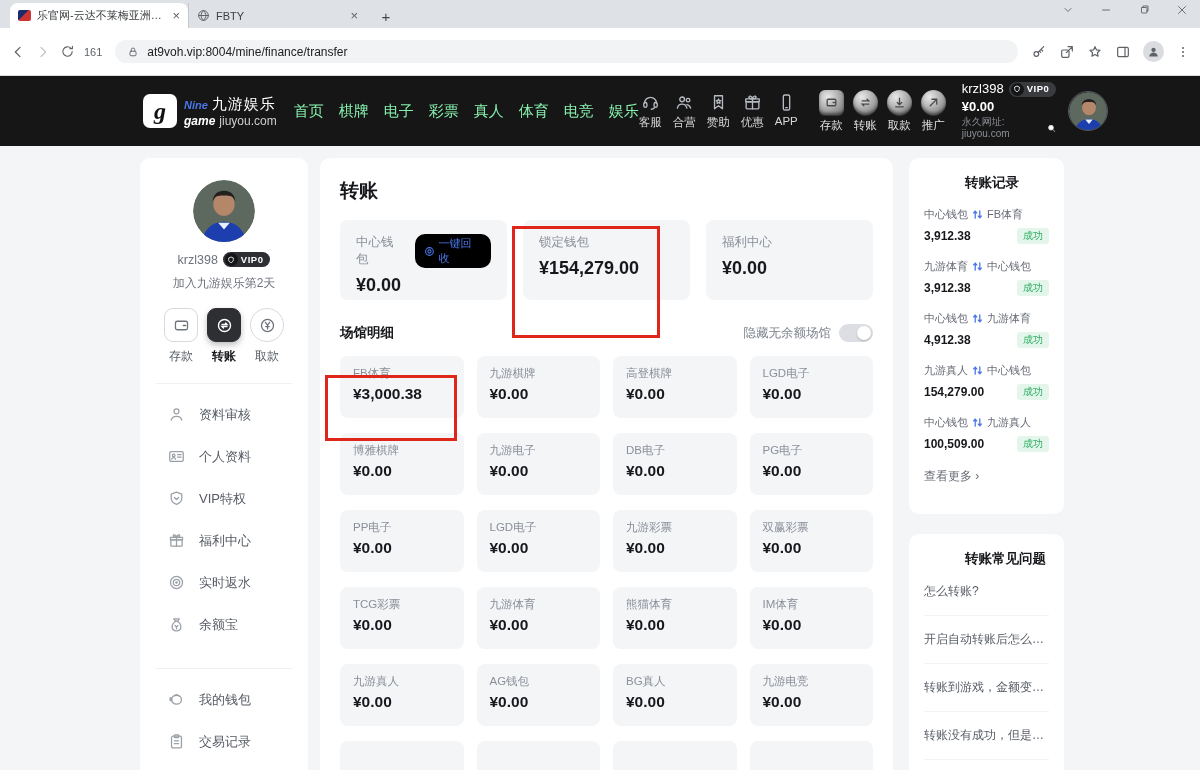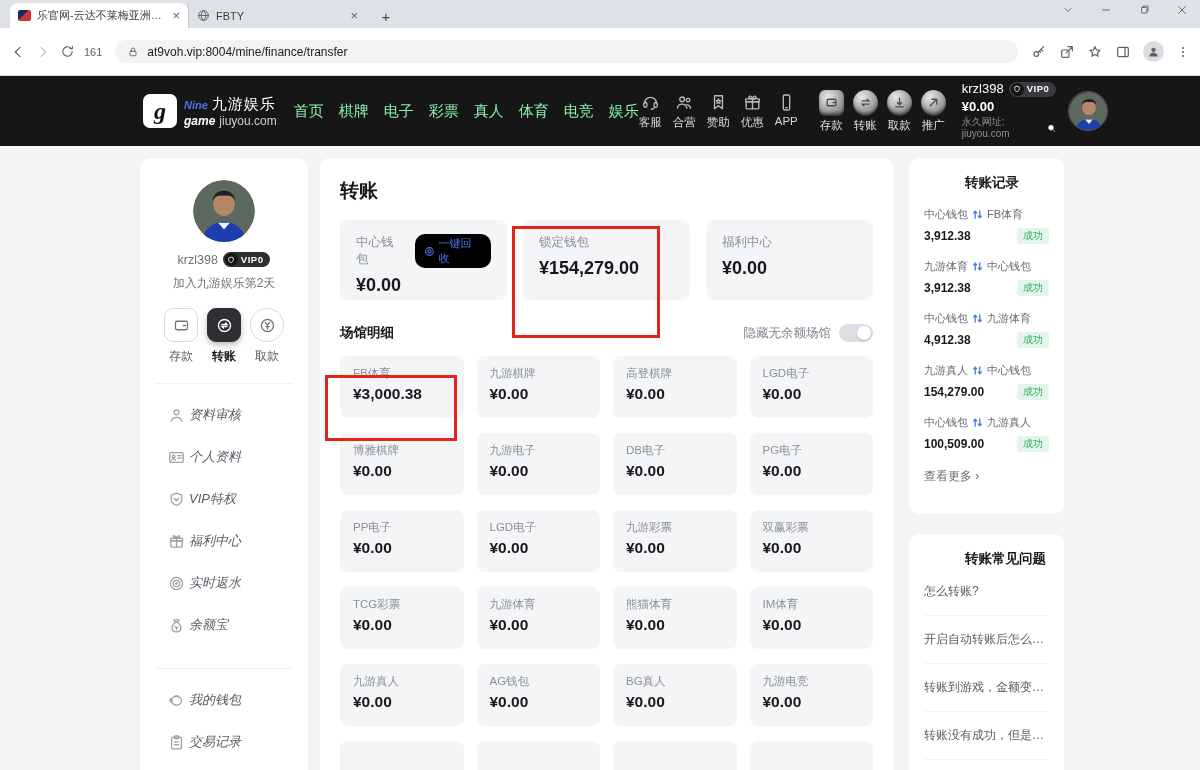--- a/index.html
+++ b/index.html
@@ -69,21 +69,21 @@
   .sb-joined { text-align:center; color:#6d727b; font-size:12px; margin-top:8px; }
   .sb-actions { display:flex; justify-content:space-between; padding:0 24px; margin-top:16px; }
   .sb-act { display:flex; flex-direction:column; align-items:center; gap:6px; cursor:pointer; }
   .sb-act .lbl { font-size:12px; color:#555a63; }
   .sb-act.active .lbl { color:#17181c; font-weight:bold; }
   .act-face { width:34px; height:34px; border-radius:9px; border:1.5px solid #d7d9de; display:flex; align-items:center; justify-content:center; background:#fff; }
   .act-face.round { border-radius:50%; }
   .act-face.dark { background:#2e2f33; border-color:#2e2f33; box-shadow:0 3px 6px rgba(0,0,0,.25); }
   .sb-div { height:1px; background:#f0f1f3; margin:18px 16px 6px; }
   .sb-menu { padding:4px 0; }
-  .sb-item { display:flex; align-items:flex-end; gap:4px; padding:12px 0 12px 28px; cursor:pointer;font-style:italic; }
+  .sb-item { display:flex; align-items:flex-start; gap:14px; padding:12px 0 12px 28px; cursor:pointer; }
   .sb-item .lbl { font-size:13px; color:#565b64; }
 
   
   .main { left:320px; top:12px; width:573px; height:628px; padding:20px; overflow:hidden; }
   .m-title { font-size:19px; font-weight:bold; color:#17181c; margin-bottom:16px; }
   .m-sec { font-size:13.5px; font-weight:bold; color:#17181c; margin-bottom:12px; }
   .wallet-row { display:flex; gap:16px; }
   .wallet-card { flex:1; height:80px; background:#f4f5f7; border-radius:8px; padding:14px 16px; }
   .wc-top { display:flex; align-items:center; gap:9px; font-size:12.5px; color:#8a8f99; }
   .pill { display:inline-flex; align-items:center; gap:4px; background:#000000; color:#4a77e8; font-size:11px; border-radius:10px; padding:2px 9px; cursor:pointer; }

